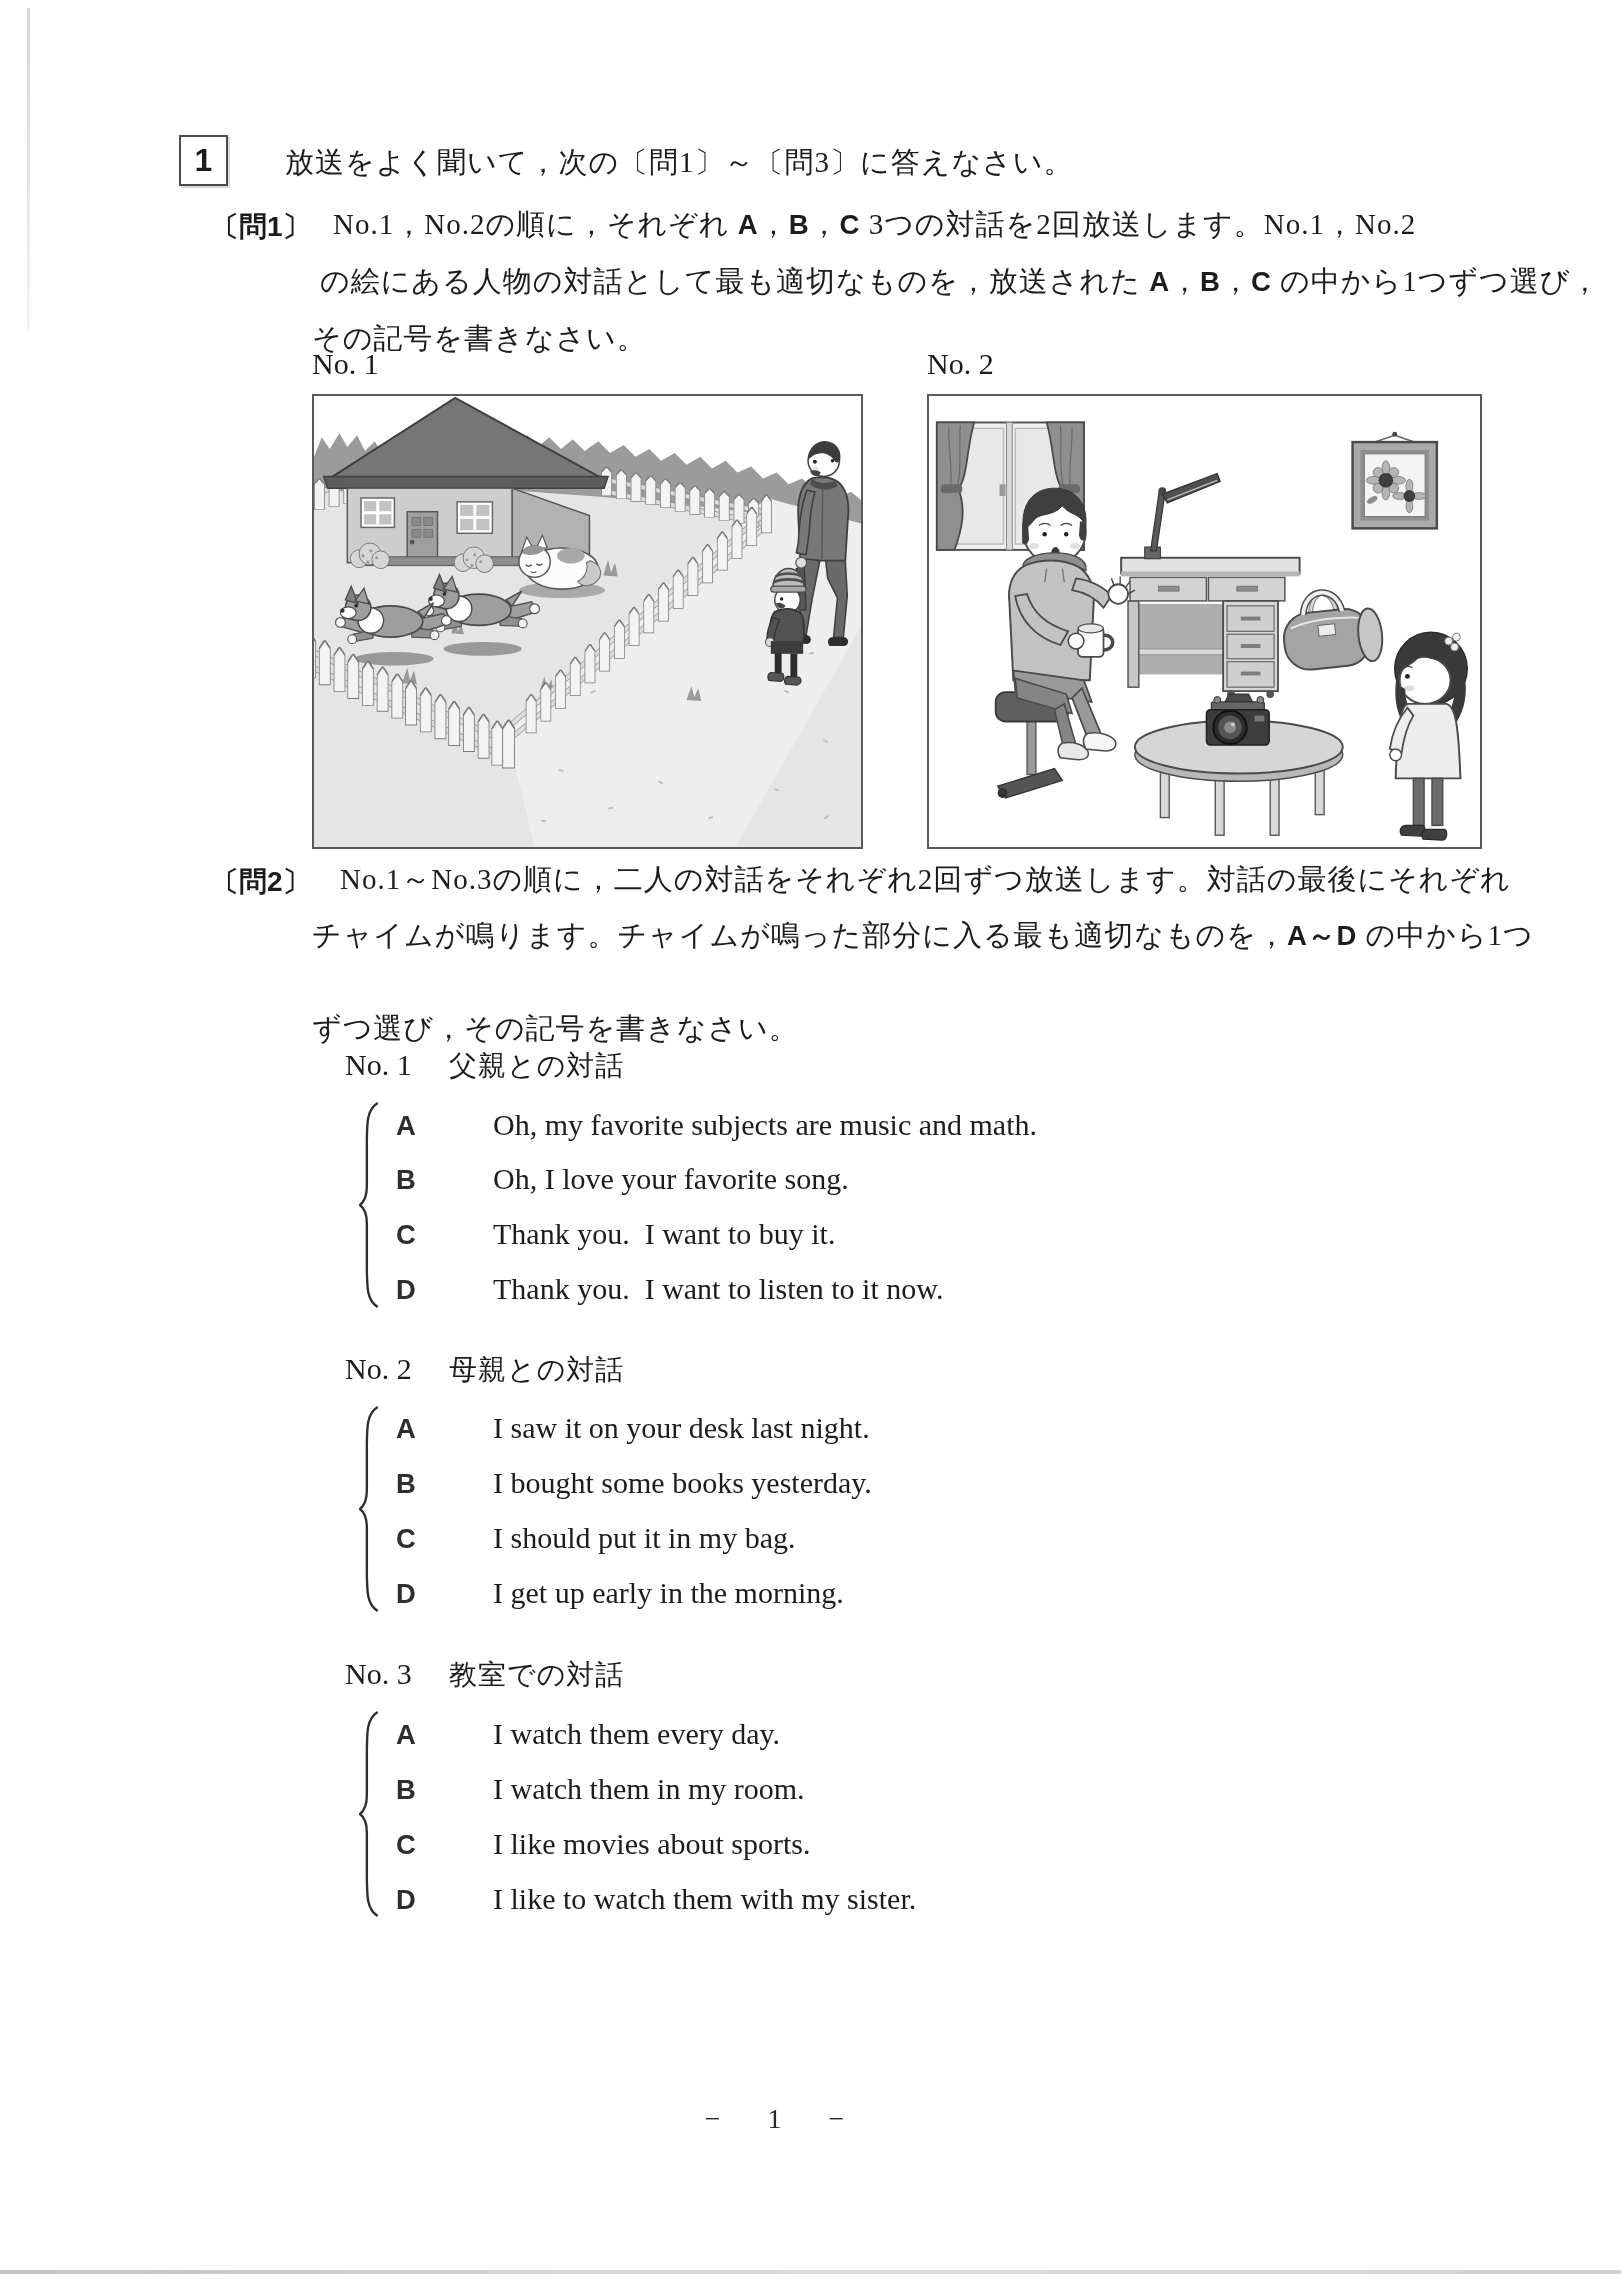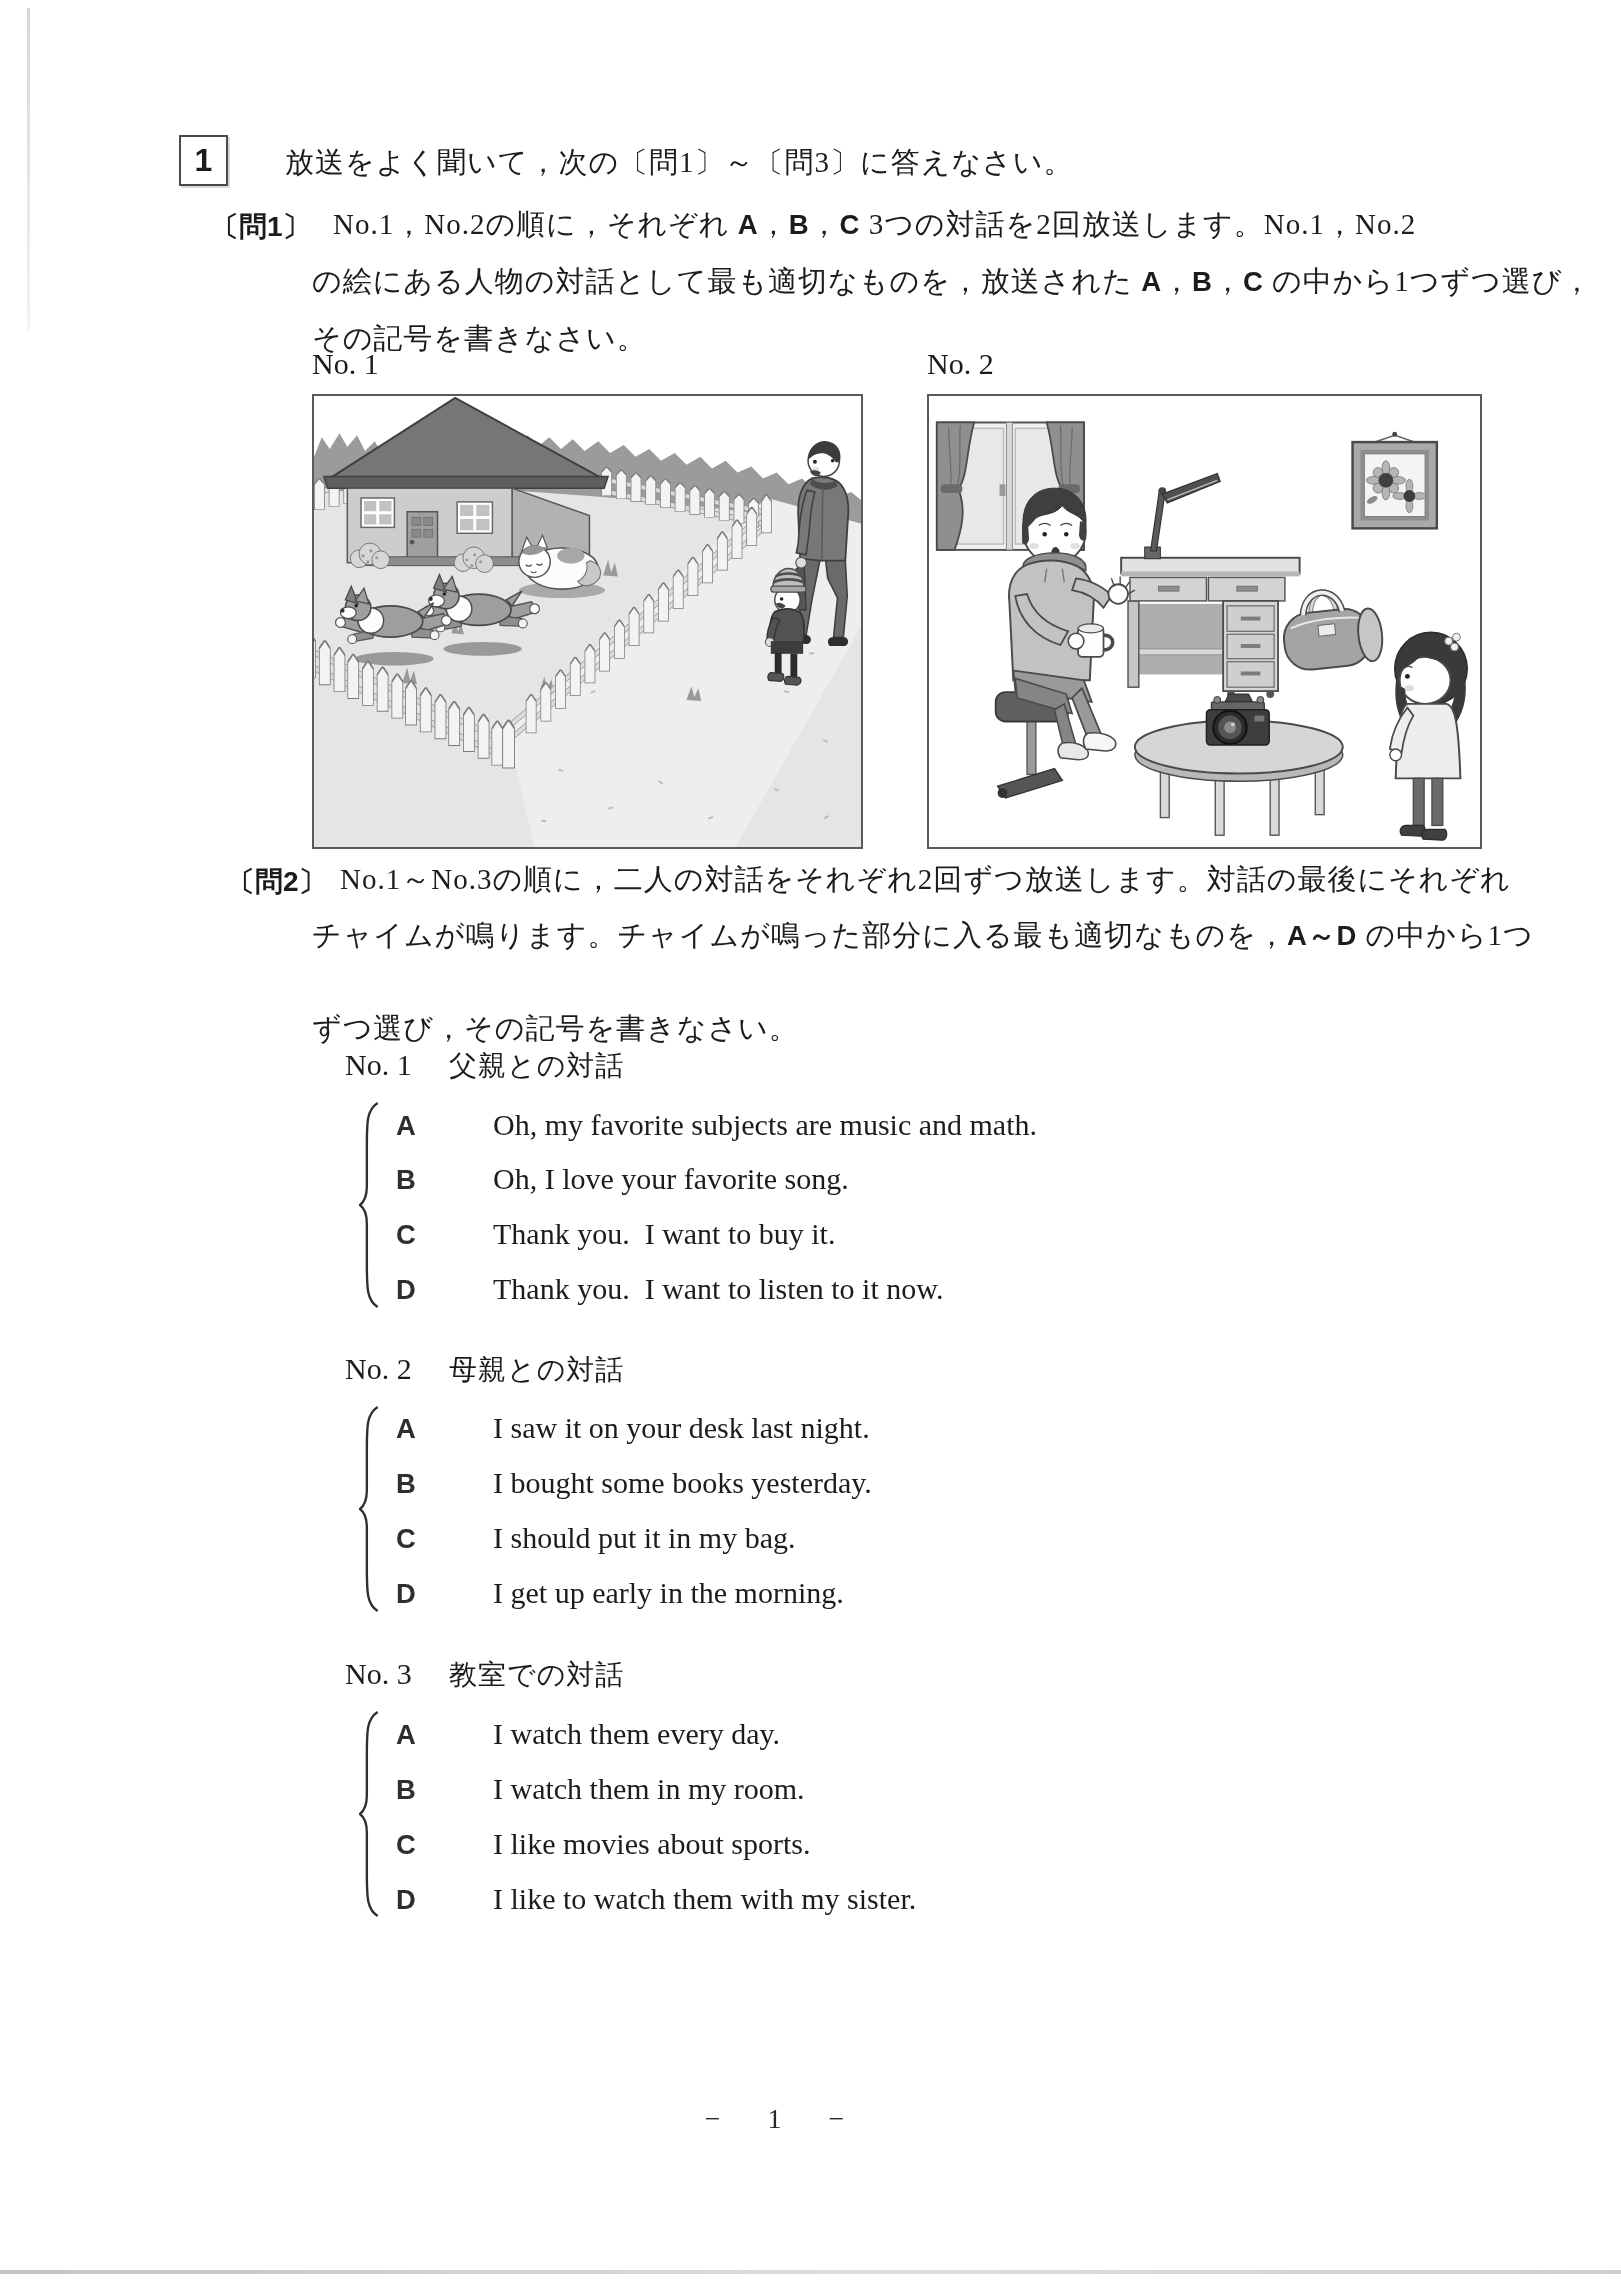--- a/index.html
+++ b/index.html
@@ -35,21 +35,21 @@
   <div class="artifact-left"></div>
   <div class="artifact-bottom"></div>
 
   <div class="qnum-box">
     <span>1</span>
   </div>
   <div class="abs jp" style="left:253px;top:145px;margin-left:32px;">放送をよく聞いて，次の〔問1〕～〔問3〕に答えなさい。</div>
 
   <div class="abs mon-label" style="left:211px;top:208px;">〔問1〕</div>
   <div class="abs jp" style="left:333px;top:207px;"><span>No.1，No.2の順に，それぞれ </span><span class="seg-b">A</span><span>，</span><span class="seg-b">B</span><span>，</span><span class="seg-b">C</span><span> 3つの対話を2回放送します。No.1，No.2</span></div>
-  <div class="abs jp" style="left:312px;top:264px;"><span>の絵にある人物の対話として最も適切なものを，放送された </span><span class="seg-b">A</span><span>，</span><span class="seg-b">B</span><span>，</span><span class="seg-b">C</span><span> の中から1つずつ選び，</span></div>
+  <div class="abs jp" style="left:320px;top:264px;"><span>の絵にある人物の対話として最も適切なものを，放送された </span><span class="seg-b">A</span><span>，</span><span class="seg-b">B</span><span>，</span><span class="seg-b">C</span><span> の中から1つずつ選び，</span></div>
   <div class="abs jp" style="left:312px;top:321px;">その記号を書きなさい。</div>
 
   <div class="abs fig-label" style="left:312px;top:347px;">No. 1</div>
   <div class="abs fig-label" style="left:927px;top:347px;">No. 2</div>
 
   <div class="figure" id="fig1" style="left:312px;width:547px;">
     <svg width="547" height="451" viewBox="0 0 558 460">
       <defs>
         <symbol id="picket" viewBox="0 0 10 36" preserveAspectRatio="none">
           <polygon points="5,0 10,7 10,36 0,36 0,7" fill="#f3f3f3" stroke="#7a7a7a" stroke-width="1.4"></polygon>
@@ -432,21 +432,21 @@
         <path d="M488,318 C478,330 472,346 470,360 L482,364 C484,350 488,336 494,326 Z" fill="#ededed" stroke="#4a4a4a" stroke-width="1.8"></path>
         <circle cx="476" cy="366" r="6" fill="#fff" stroke="#4a4a4a" stroke-width="1.5"></circle>
         <rect x="494" y="390" width="11" height="48" fill="#6b6b6b" stroke="#4a4a4a" stroke-width="1.4"></rect>
         <rect x="513" y="390" width="11" height="48" fill="#6b6b6b" stroke="#4a4a4a" stroke-width="1.4"></rect>
         <path d="M486,438 L504,438 C507,440 507,448 502,449 L482,448 C479,443 481,439 486,438 Z" fill="#3f3f3f" stroke="#2a2a2a" stroke-width="1.2"></path>
         <path d="M508,442 L526,442 C529,444 529,452 524,453 L504,452 C501,447 503,443 508,442 Z" fill="#3f3f3f" stroke="#2a2a2a" stroke-width="1.2"></path>
       </g>
     </svg>
   </div>
 
-  <div class="abs mon-label" style="left:211px;top:863px;margin-left:16px;">〔問2〕</div>
+  <div class="abs mon-label" style="left:211px;top:863px;">〔問2〕</div>
   <div class="abs jp" style="left:328px;top:862px;margin-left:12px;">No.1～No.3の順に，二人の対話をそれぞれ2回ずつ放送します。対話の最後にそれぞれ</div>
   <div class="abs jp" style="left:312px;top:918px;"><span>チャイムが鳴ります。チャイムが鳴った部分に入る最も適切なものを，</span><span class="seg-b">A～D</span><span> の中から1つ</span></div>
   <div class="abs jp" style="left:312px;top:1011px;">ずつ選び，その記号を書きなさい。</div>
 
   <div class="abs" style="left:345px;top:1047px;">
     <span class="g-no">No. 1</span><span class="g-topic">父親との対話</span>
   </div>
   <svg class="brace" style="left:359px;top:1100px;" viewBox="0 0 22 214" preserveAspectRatio="none">
     <path d="M19,3 C8,10 8,22 8,48 L8,88 C8,98 5,104 1,107 C5,110 8,116 8,126 L8,166 C8,192 8,204 19,211" fill="none" stroke="#2e2e2e" stroke-width="2.4"></path>
   </svg>

